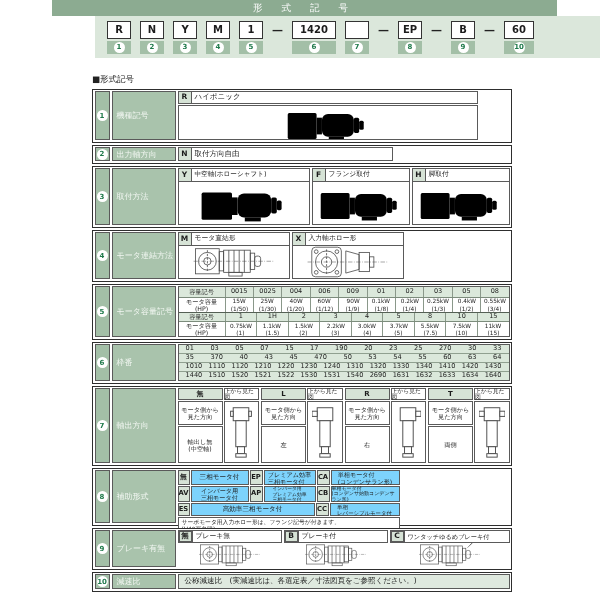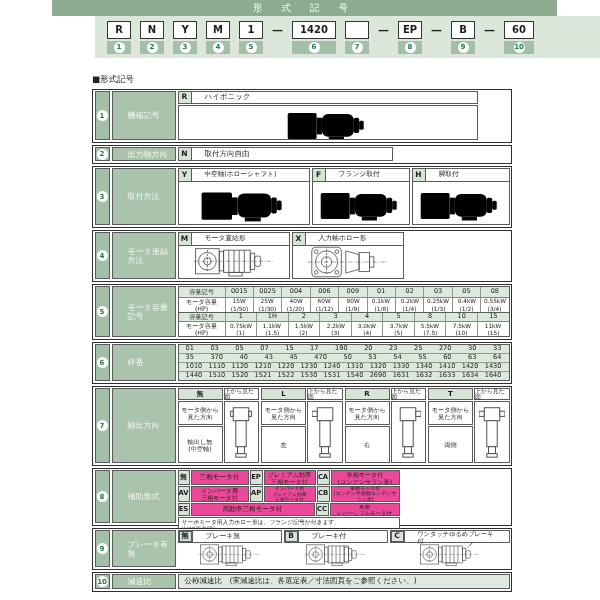--- a/index.html
+++ b/index.html
@@ -25,28 +25,28 @@
            font-size:7px;font-weight:bold;display:flex;align-items:center;justify-content:center}
   .dash{font-weight:bold;font-size:11px;padding-top:4px;color:#222}
   
   .sect{margin:17px 0 4px 92px;font-size:8.5px;color:#222}
   
   .tbl{margin-left:92px;width:420px;display:flex;flex-direction:column;gap:2px}
   .rb{border:1.5px solid var(--bd);background:#fff;padding:1.5px;display:flex;gap:2px}
   .ncell{width:15px;flex:0 0 15px;background:var(--badge);border:1px solid var(--bd2);
          display:flex;align-items:center;justify-content:center}
   .lcell{width:64px;flex:0 0 64px;background:var(--lcell);border:1px solid var(--bd2);
-         color:var(--ltext);font-size:8px;display:flex;align-items:center;padding-left:15px}
+         color:var(--ltext);font-size:8px;display:flex;align-items:center;padding-left:4px}
   .rc{flex:1;display:flex;min-width:0}
   .col{display:flex;flex-direction:column}
   .strip{display:flex;height:13px}
   .chip{background:var(--chip);border:1px solid var(--bd2);font-weight:bold;font-size:7.5px;
         display:flex;align-items:center;justify-content:center;flex:0 0 auto}
   .dbox{background:#fff;border:1px solid var(--bd2);border-left:none;font-size:7.5px;
-        display:flex;align-items:center;padding:0 13px;min-width:0}
+        display:flex;align-items:center;padding:0 3px;min-width:0}
   .sec{border:1px solid var(--bd2);display:flex;flex-direction:column;background:#fff}
   .sec .strip .chip{border:none;border-right:1px solid var(--bd2)}
   .sec .strip{border-bottom:1px solid var(--bd2)}
   .sec .dbox{border:none}
   .imgarea{flex:1;display:flex;align-items:center;justify-content:center;overflow:hidden}
   
   .capt{flex:1;display:flex;flex-direction:column;border:1px solid var(--bd2)}
   .caprow{display:flex}
   .caprow.hd{background:var(--subbg);height:12px;font-size:6.5px}
   .caprow.dt{background:#fff;height:15px;font-size:6.3px}
@@ -72,22 +72,22 @@
   .gr{flex:1;display:flex;flex-direction:column;gap:1px}
   .gr .hd7{height:12px;border:1px solid var(--bd2);background:#fff;display:flex;align-items:center;
            justify-content:center;font-size:5.8px}
   .gr .dia{flex:1;border:1px solid var(--bd2);display:flex;align-items:center;justify-content:center;background:#fff}
   
   .r8{flex:1;display:flex;gap:2px}
   .r8L{flex:0 0 222px;display:flex;flex-direction:column;gap:1px}
   .r8R{flex:1;display:flex;flex-direction:column;gap:1px}
   .l8{display:flex;gap:1px}
   .l8 .chip{font-size:6.8px}
-  .t8{border:1px solid var(--bd2);background:#ec4899;display:flex;align-items:center;justify-content:center;
-      text-align:center;font-size:6.1px;min-width:0}
+  .t8{border:1px solid var(--bd2);background:#7dd3fc;display:flex;align-items:center;justify-content:center;
+      font-size:6.1px;min-width:0}
   .note8{border:1px solid var(--bd2);background:#fff;font-size:5.8px;padding:1px 3px;display:flex;
          flex-direction:column;justify-content:center;flex:1}
   .imgs8{flex:1;border:1px solid var(--bd2);display:flex;align-items:center;justify-content:space-evenly;background:#fff}
   .s9{display:flex;flex-direction:column}
   .s9 .strip{border:1px solid var(--bd2)}
   .s9 .dbox{border:none;border-left:1px solid var(--bd2)}
   
   .r10box{flex:1;border:1px solid var(--bd2);background:#dfe9df;display:flex;align-items:center;
           padding-left:6px;font-size:7.5px}
   

